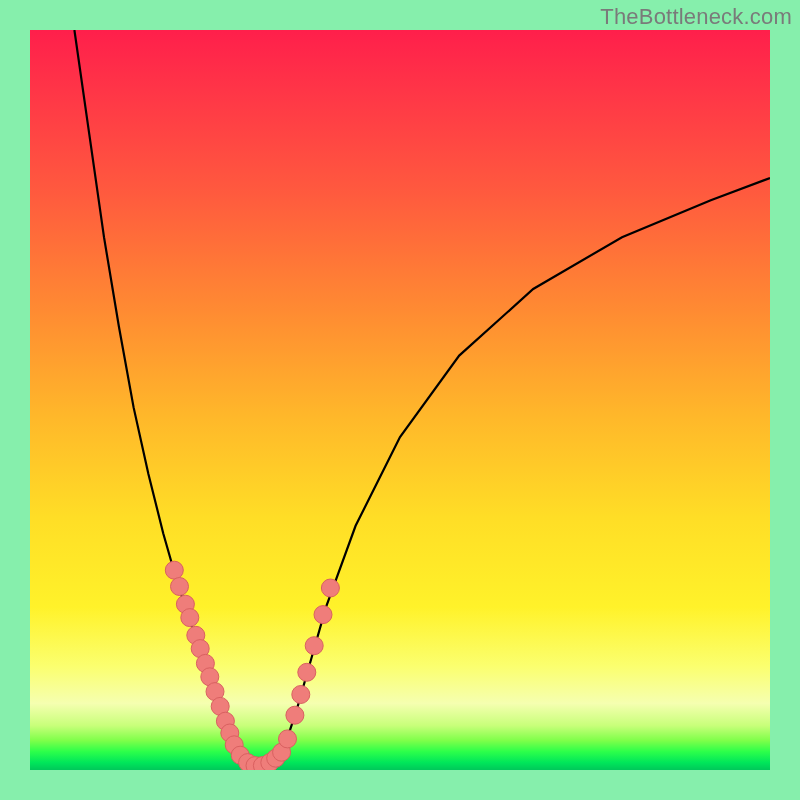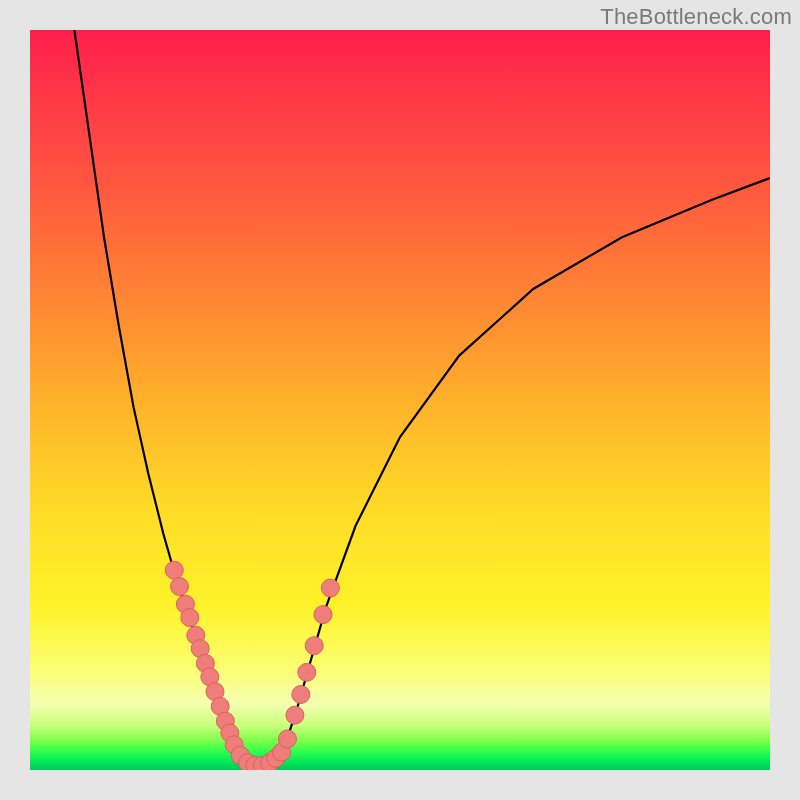--- a/index.html
+++ b/index.html
@@ -9,21 +9,21 @@
     height: 800px;
     overflow: hidden;
     background: #000;
     font-family: Arial, Helvetica, sans-serif;
   }
   .frame {
     position: absolute;
     left: 0; top: 0;
     width: 800px;
     height: 800px;
-    background: #e5e5e5;
+    background: #86efac;
   }
   .plot {
     position: absolute;
     left: 30px;
     top: 30px;
     width: 740px;
     height: 740px;
     
     background: linear-gradient(to bottom,
       #ff1f4b 0%,

